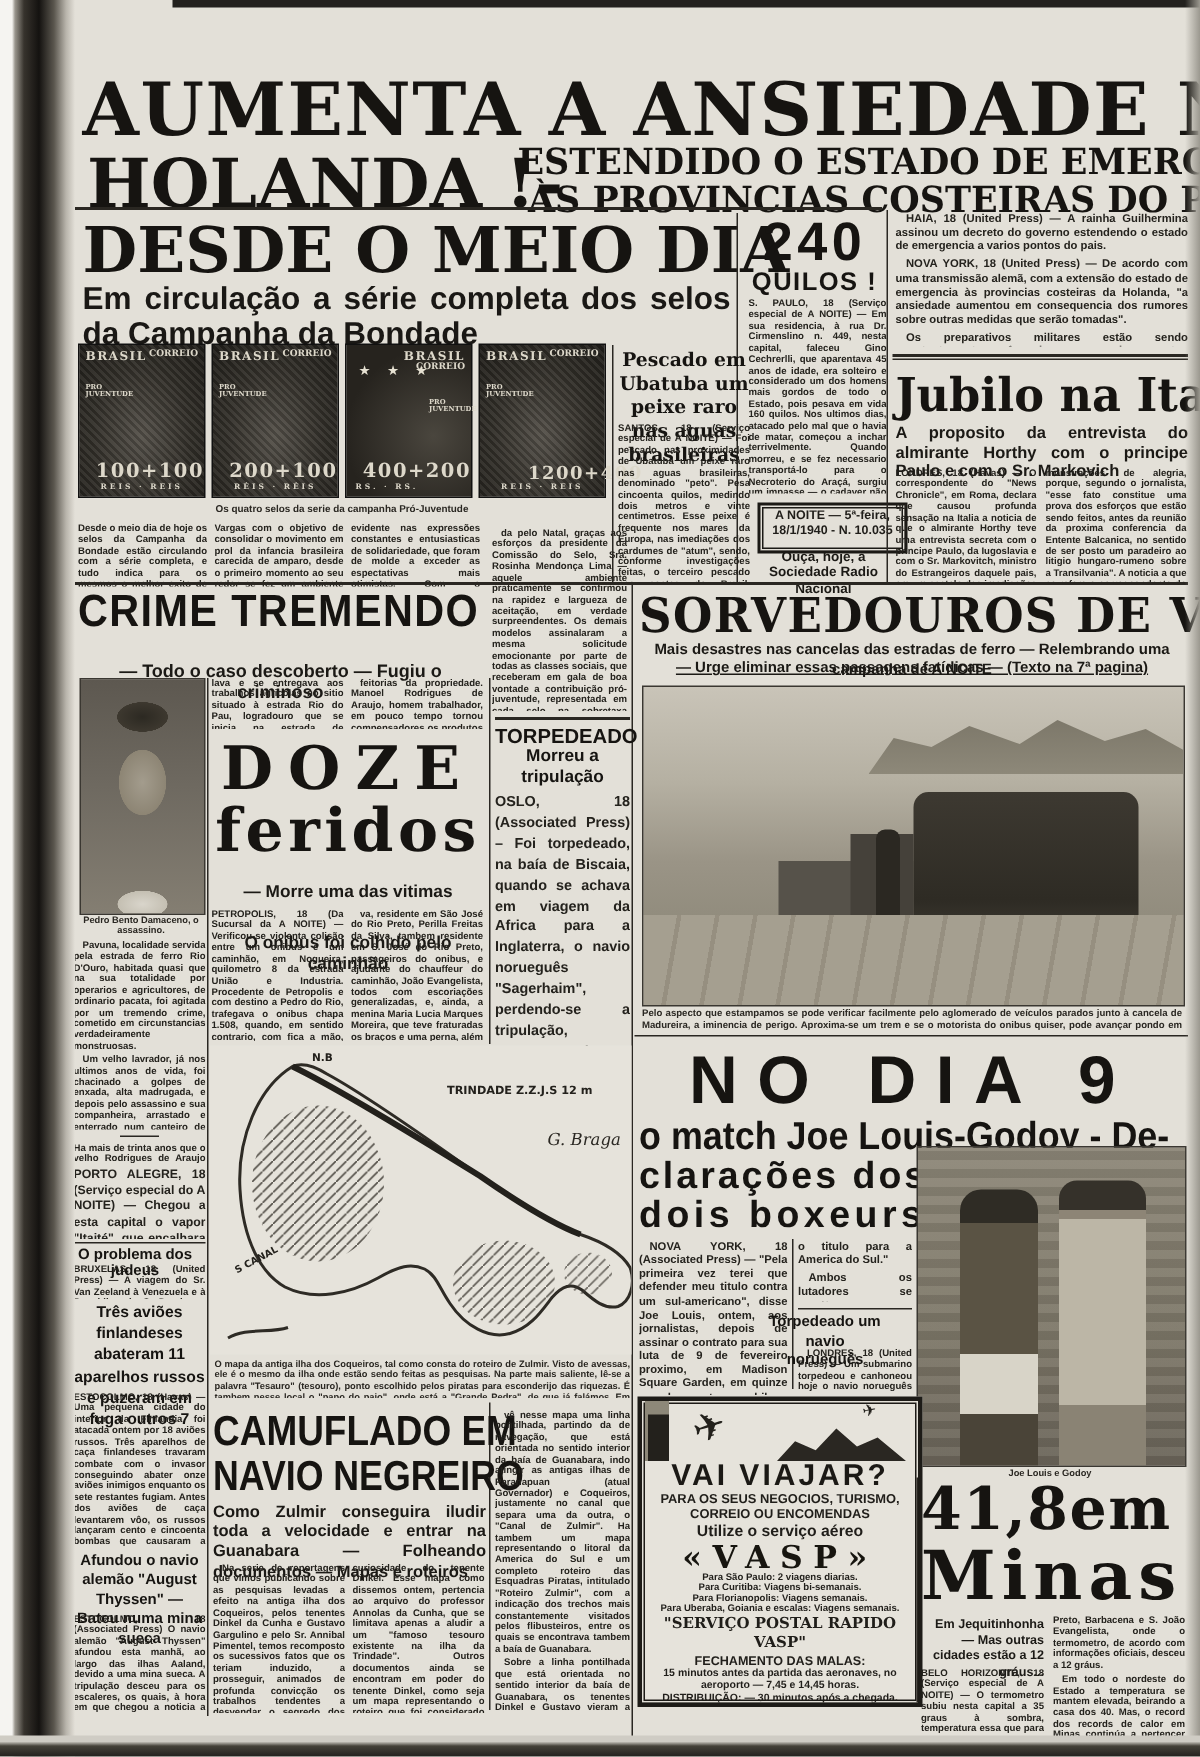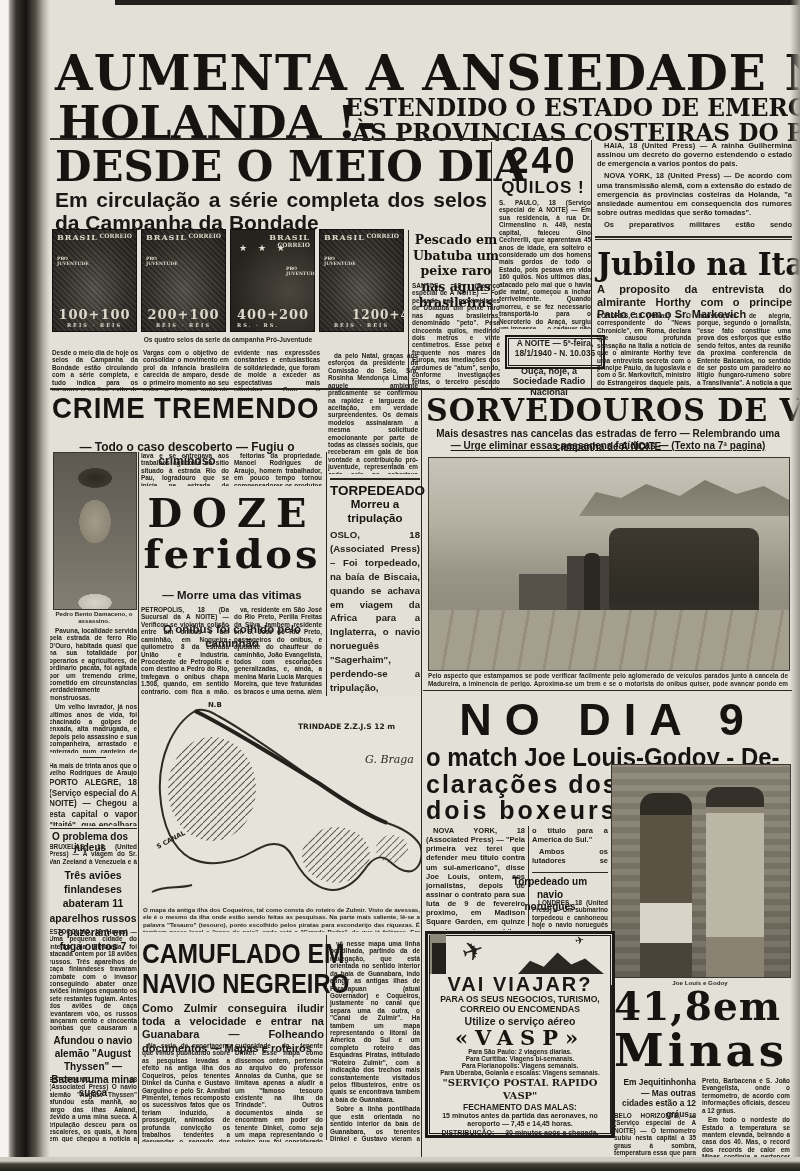--- a/index.html
+++ b/index.html
@@ -30,21 +30,21 @@
   
   .photo{overflow:hidden;}
   
   .stamp{position:relative;background:
       repeating-linear-gradient(45deg,rgba(255,255,255,.05) 0 2px,rgba(0,0,0,.14) 2px 4px),
       radial-gradient(ellipse at 50% 60%,#55514a 0%,#33302a 55%,#211f1b 100%);
       border:1px solid #111;color:#ddd8ca;}
   .stamp .sc{position:absolute;top:3px;left:4px;font:bold 8px/1 "DejaVu Serif",serif;letter-spacing:1px;}
   .stamp .sp{position:absolute;top:3px;right:4px;font:bold 6px/1 "DejaVu Serif",serif;}
   .stamp .sj{position:absolute;top:26px;left:4px;font:bold 4.5px/1.2 "DejaVu Serif",serif;width:22px;}
-  .stamp .sv{position:absolute;bottom:10px;left:0;right:0;text-align:center;font:bold 13px/1 "DejaVu Serif",serif;letter-spacing:1px;}
+  .stamp .sv{position:absolute;bottom:10px;left:0;right:0;text-align:right;font:bold 13px/1 "DejaVu Serif",serif;letter-spacing:1px;}
   .stamp .su{position:absolute;bottom:3px;left:0;right:0;text-align:center;font:bold 5px/1 "DejaVu Serif",serif;letter-spacing:2px;}
   .stamp .sd{position:absolute;top:14px;left:8px;font:9px/1 "DejaVu Sans",sans-serif;letter-spacing:4px;color:#e6e1d2;}
 </style>
 </head>
 <body>
 
 <div id="scan">
 
   <div class="abs serifhead" style="left:55px;top:44px;width:725px;font-size:49px;letter-spacing:1px;transform:scaleX(.99);transform-origin:left;white-space:nowrap;">AUMENTA A ANSIEDADE NA</div>
   <div class="abs serifhead" style="left:58px;top:96px;width:300px;font-size:45px;white-space:nowrap;">HOLANDA !-</div>
@@ -69,21 +69,21 @@
       <span class="sj">PRO JUVENTUDE</span>
       <span class="sv">200+100</span>
       <span class="su">RÉIS · RÉIS</span>
     </div>
     <div class="stamp" style="flex:1;background:
         radial-gradient(circle at 70% 60%,#4a463e 0%,#26231e 70%);border:1px solid #111;">
       <span class="sc" style="left:auto;right:4px;">BRASIL</span>
       <span class="sp" style="top:12px;">CORREIO</span>
       <span class="sd">★ ★ ★</span>
       <span class="sj" style="top:36px;left:auto;right:6px;">PRO JUVENTUDE</span>
-      <span class="sv" style="text-align:left;left:6px;">400+200</span>
+      <span class="sv" style="text-align:right;left:6px;">400+200</span>
       <span class="su" style="text-align:left;left:6px;">RS. · RS.</span>
     </div>
     <div class="stamp" style="flex:1;">
       <span class="sc">BRASIL</span>
       <span class="sp">CORREIO</span>
       <span class="sj">PRO JUVENTUDE</span>
       <span class="sv" style="font-size:12px;margin-left:32px;">1200+400</span>
       <span class="su">REIS · REIS</span>
     </div>
   </div>

